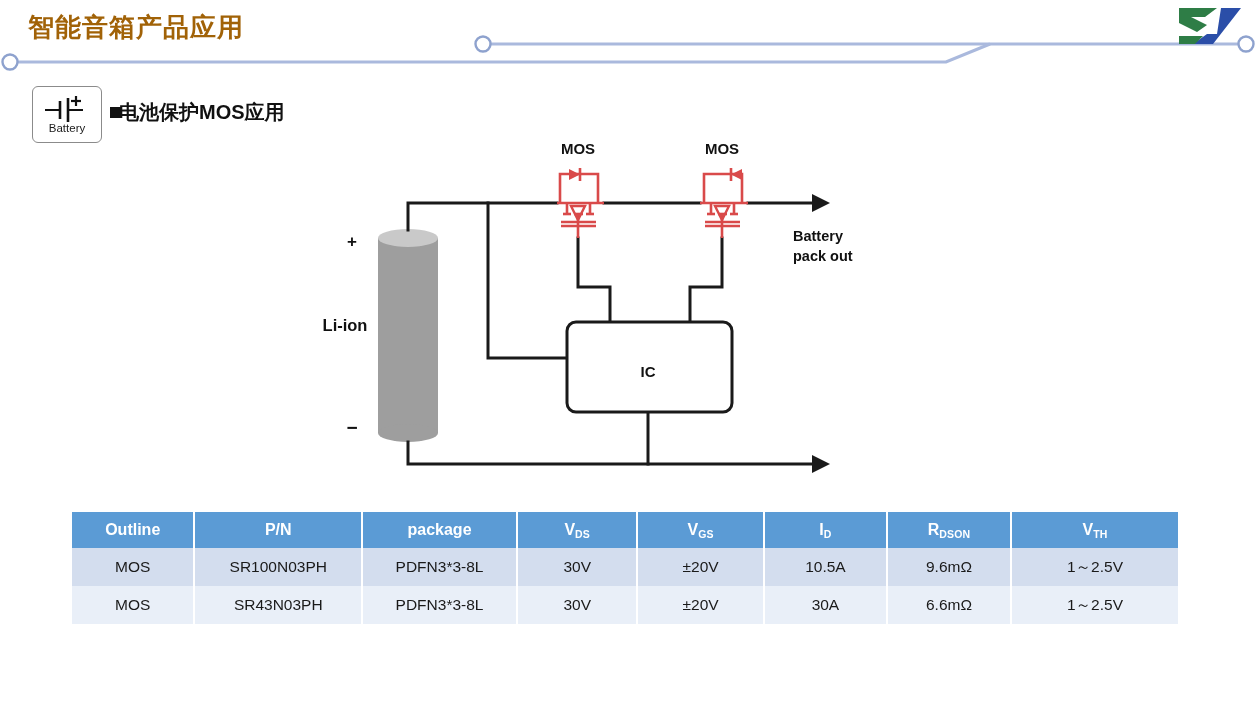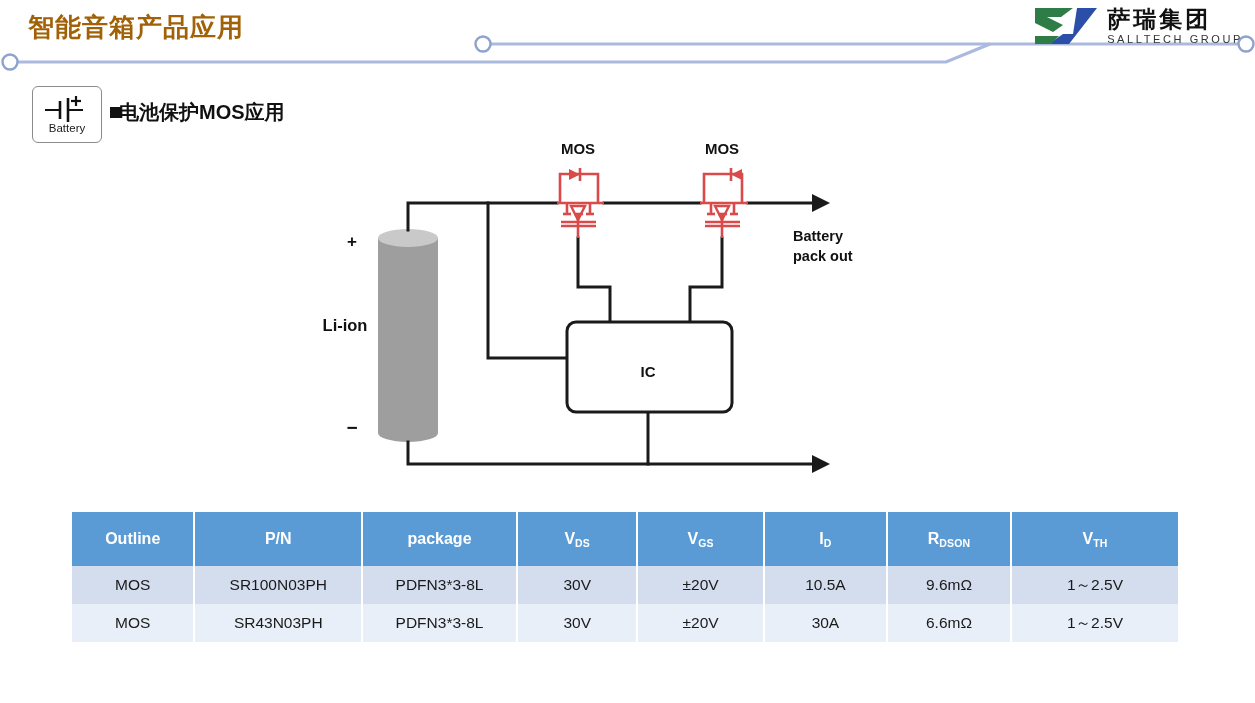--- a/index.html
+++ b/index.html
@@ -40,21 +40,21 @@
   
   #schematic{position:absolute;left:0;top:130px;width:1255px;height:360px;}
   
   #spec-table{
     position:absolute;left:72px;top:512px;width:1106px;
     border-collapse:separate;border-spacing:0;
     font-size:15px;color:#222;
   }
   #spec-table th{
     background:#5b9bd5;color:#fff;font-weight:bold;font-size:16px;
-    height:36px;border-right:2px solid #ffffff;padding:9px 4px;white-space:nowrap;
+    height:36px;border-right:2px solid #ffffff;padding:0 4px;white-space:nowrap;
   }
   #spec-table th:last-child{border-right:none;}
   #spec-table td{
     height:36px;text-align:center;border-right:2px solid #ffffff;
     font-size:15.5px;color:#1a1a1a;white-space:nowrap;
   }
   #spec-table td:last-child{border-right:none;}
   #spec-table tbody tr.r0 td{background:#d3ddee;}
   #spec-table tbody tr.r1 td{background:#e9eff8;}
   #spec-table th sub{font-size:10.5px;vertical-align:baseline;position:relative;top:3px;letter-spacing:.2px;}
@@ -73,24 +73,20 @@
 </svg>
 
 <div id="page-title">智能音箱产品应用</div>
 
 <div id="logo">
   <svg id="logo-mark" viewBox="0 0 66 40">
     <polygon points="2,2 40,2 28,11 14,11 30,19 20,26 2,17" fill="#2e7d46"></polygon>
     <polygon points="44,2 64,2 36,38 16,38 30,28 40,28" fill="#2b4ea8"></polygon>
     <polygon points="2,30 26,30 18,38 2,38" fill="#2e7d46"></polygon>
   </svg>
-  <div id="logo-text">
-    <div id="logo-cn">萨瑞集团</div>
-    <div id="logo-en">SALLTECH GROUP</div>
-  </div>
 </div>
 
 <div id="battery-badge">
   <svg class="sym" viewBox="0 0 48 28">
     <line x1="2" y1="14" x2="17" y2="14" stroke="#111" stroke-width="2"></line>
     <line x1="17" y1="5" x2="17" y2="23" stroke="#111" stroke-width="2.6"></line>
     <line x1="25" y1="2" x2="25" y2="26" stroke="#111" stroke-width="2.6"></line>
     <line x1="25" y1="14" x2="40" y2="14" stroke="#111" stroke-width="2"></line>
     <line x1="28" y1="5" x2="38" y2="5" stroke="#111" stroke-width="2.2"></line>
     <line x1="33" y1="0" x2="33" y2="10" stroke="#111" stroke-width="2.2"></line>

